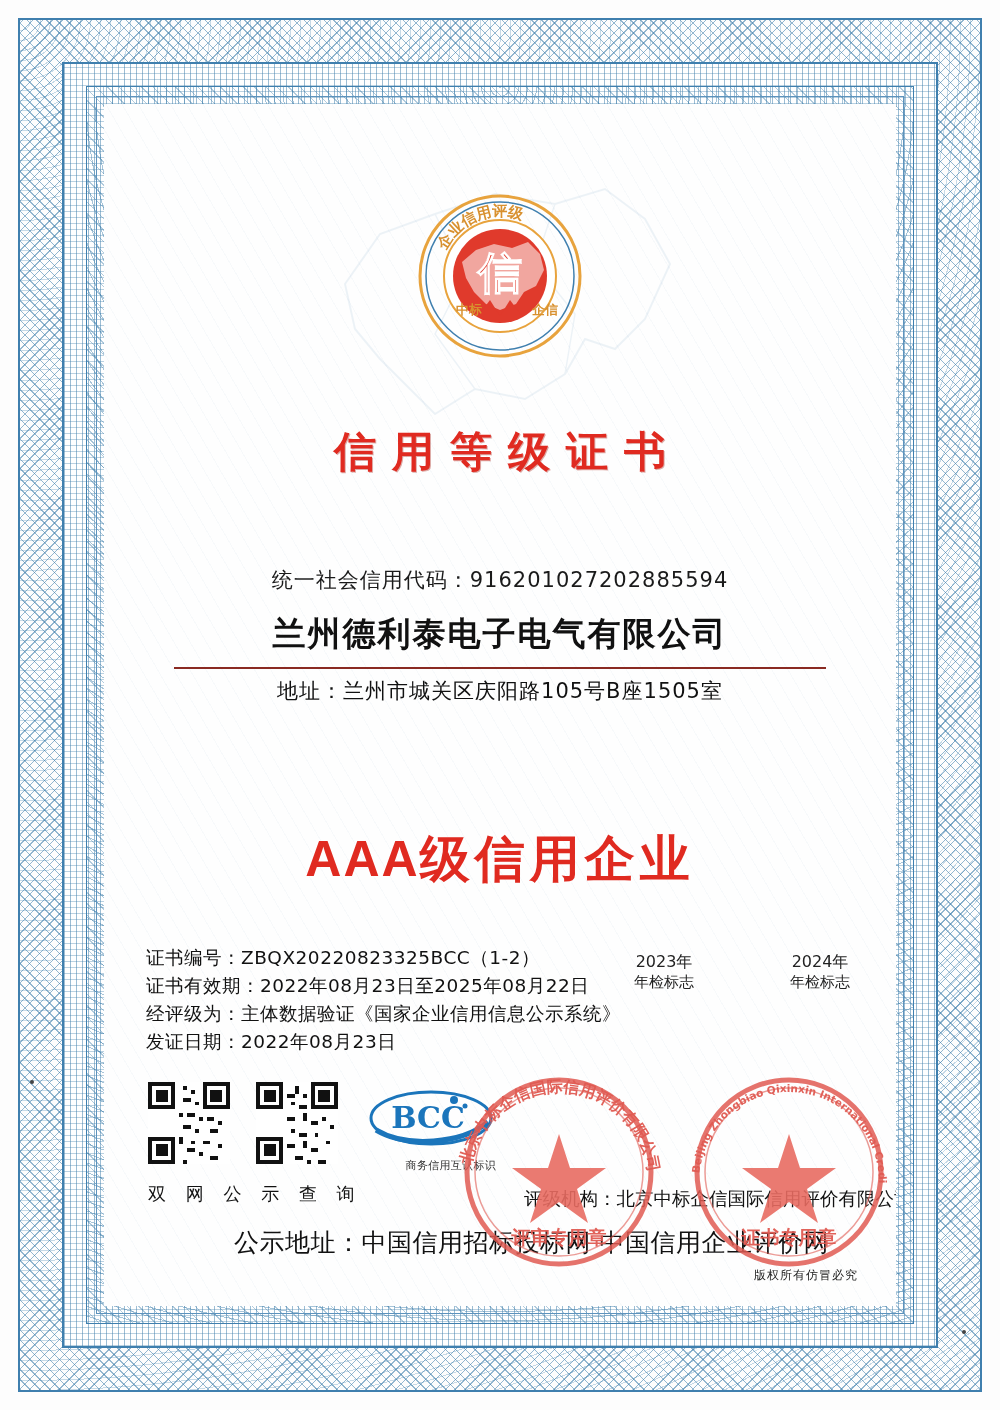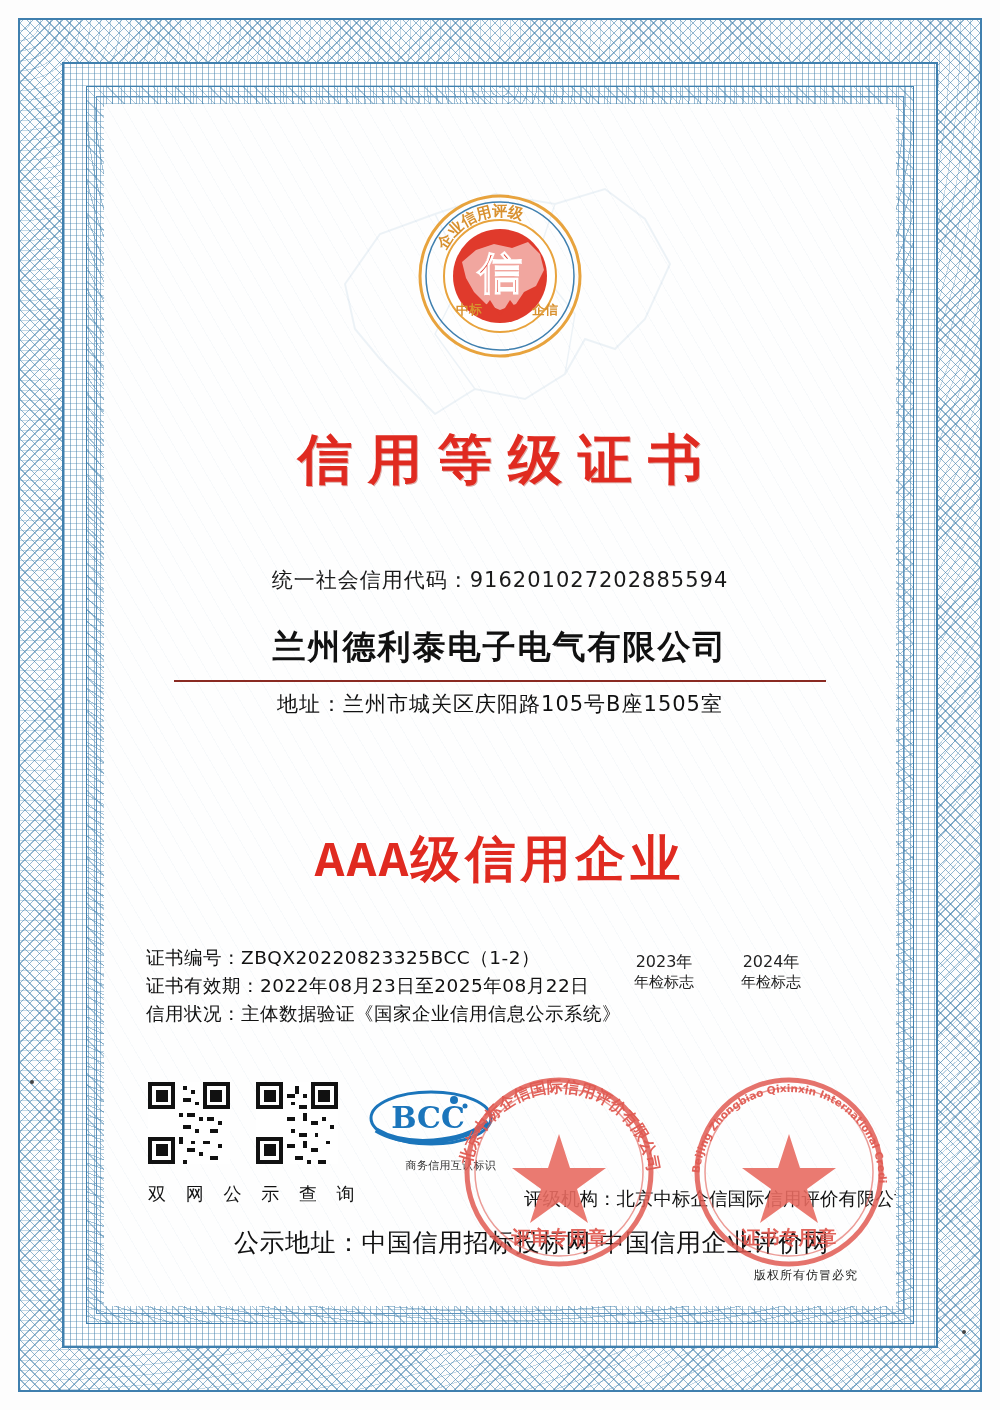--- a/index.html
+++ b/index.html
@@ -83,40 +83,40 @@
     height: 168px;
   }
 
   
   .main-title {
     position: absolute;
     left: 0; right: 0;
     top: 320px;
     text-align: center;
     font-family: "DejaVu Sans", "Liberation Sans", sans-serif;
-    font-size: 54px;
+    font-size: 42px;
     font-weight: bold;
     letter-spacing: 16px;
     color: #e02a20;
     text-shadow: 1px 1px 0 rgba(160,20,10,0.35);
     padding-left: 16px;
   }
   .credit-code {
     position: absolute;
     left: 0; right: 0;
     top: 462px;
     text-align: center;
     font-size: 21px;
     color: #1a1a1a;
     letter-spacing: 1px;
   }
   .company-block {
     position: absolute;
     left: 60px; right: 60px;
-    top: 521px;
+    top: 508px;
     text-align: center;
   }
   .company-name {
     font-size: 33px;
     font-weight: bold;
     color: #111111;
     letter-spacing: 2px;
     padding-bottom: 10px;
   }
   .company-rule {
@@ -142,21 +142,21 @@
     position: absolute;
     left: 0; right: 0;
     top: 722px;
     text-align: center;
     font-size: 50px;
     font-weight: bold;
     color: #e02a20;
     letter-spacing: 5px;
   }
   .grade .latin {
-    font-family: Liberation Mono, monospace;
+    font-family: Liberation Sans, sans-serif;
     letter-spacing: 2px;
   }
 
   
   .details {
     position: absolute;
     left: 42px;
     top: 840px;
     font-size: 18.5px;
     color: #111111;
@@ -164,21 +164,21 @@
     letter-spacing: 0.5px;
   }
   .details div { white-space: nowrap; }
 
   .year-marks {
     position: absolute;
     left: 530px;
     top: 848px;
     width: 330px;
     display: flex;
-    gap: 47px;
+    gap: 96px;
     justify-content: flex-start;
   }
   .year-mark {
     text-align: center;
     font-size: 15px;
     color: #222222;
     line-height: 20px;
   }
   .year-mark .yr { font-size: 16px; }
 
@@ -323,21 +323,22 @@
     </div>
 
 
     <div class="grade">
       <span class="latin">AAA</span><span>级信用企业</span>
     </div>
 
     <div class="details">
       <div>证书编号：ZBQX20220823325BCC（1-2）</div>
       <div>证书有效期：2022年08月23日至2025年08月22日</div>
-      <div>信用状况：主体数据验证《国家企业信用信息公示系统》</div>
+      <div>经评级为：主体数据验证《国家企业信用信息公示系统》</div>
+      <div>发证日期：2022年08月23日</div>
     </div>
 
     <div class="year-marks">
       <div class="year-mark">
         <div class="yr">2023年</div>
         <div>年检标志</div>
       </div>
       <div class="year-mark">
         <div class="yr">2024年</div>
         <div>年检标志</div>

